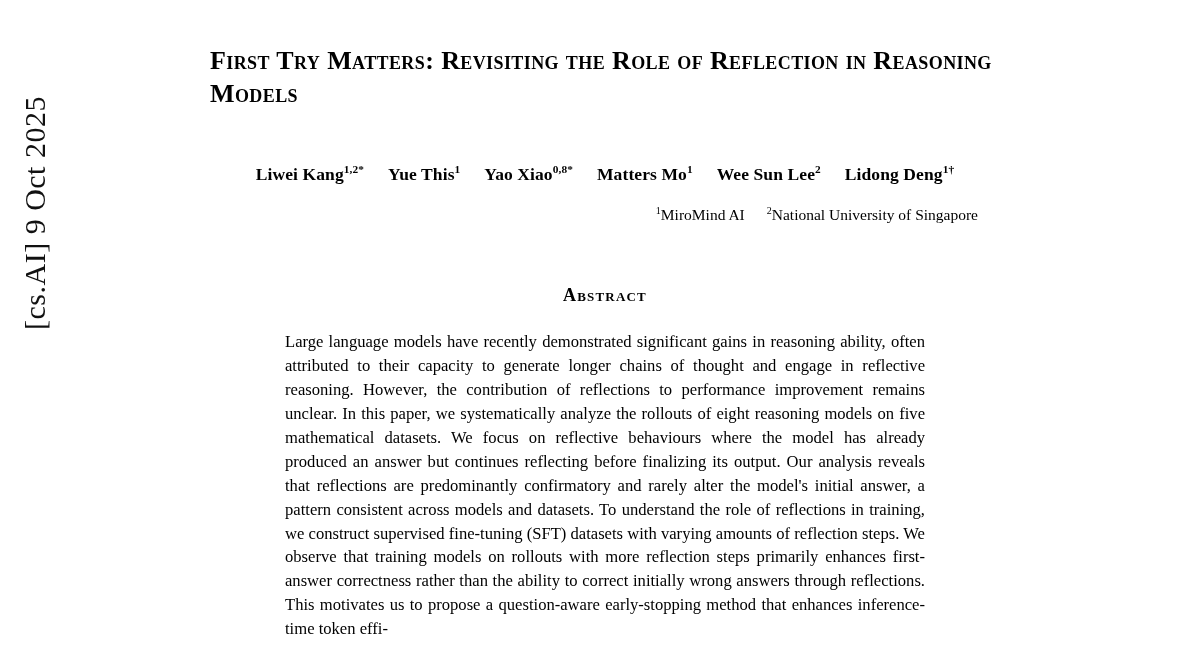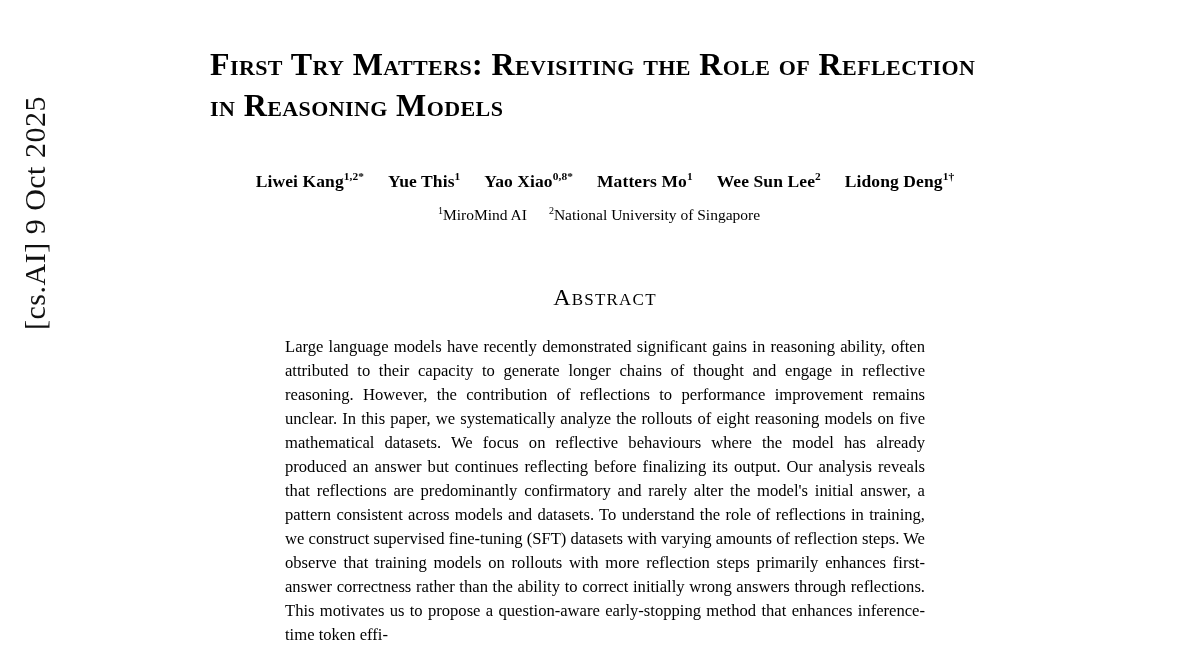--- a/index.html
+++ b/index.html
@@ -40,67 +40,68 @@
 
   .paper-col {
     position: absolute;
     left: 210px;
     top: 0;
     width: 790px;
   }
 
   .title {
     margin-top: 44px;
-    font-size: 32px;
+    font-size: 26px;
     line-height: 1.28;
     font-weight: bold;
     font-variant: small-caps;
     letter-spacing: 0.4px;
     text-align: left;
   }
 
   .authors {
     margin-top: 44px;
     text-align: center;
     font-size: 17.5px;
     font-weight: bold;
     letter-spacing: 0.1px;
   }
   .authors .author {
     display: inline-block;
-    margin: 0 12px;
+    margin: 8px 12px;
     white-space: nowrap;
   }
   sup {
     font-size: 0.65em;
     vertical-align: super;
     font-weight: bold;
   }
   .affils {
     margin-top: 11px;
     font-size: 15.5px;
     line-height: 1.5;
-    text-align: center;
+    text-align: right;
     margin-left: 10px;
   }
   .affils sup {
     font-weight: normal;
   }
   .affil-item {
     display: inline-block;
     margin-right: 22px;
     white-space: nowrap;
   }
 
   .abstract-head {
     margin-top: 58px;
     text-align: center;
-    font-size: 24px;
+    font-size: 18px;
     font-variant: small-caps;
     letter-spacing: 1.2px;
+    font-weight: bold;
   }
 
   .abstract-body {
     margin: 24px auto 0 auto;
     width: 640px;
     font-size: 16.6px;
     line-height: 1.445;
     text-align: justify;
     text-justify: inter-word;
     hyphens: manual;

